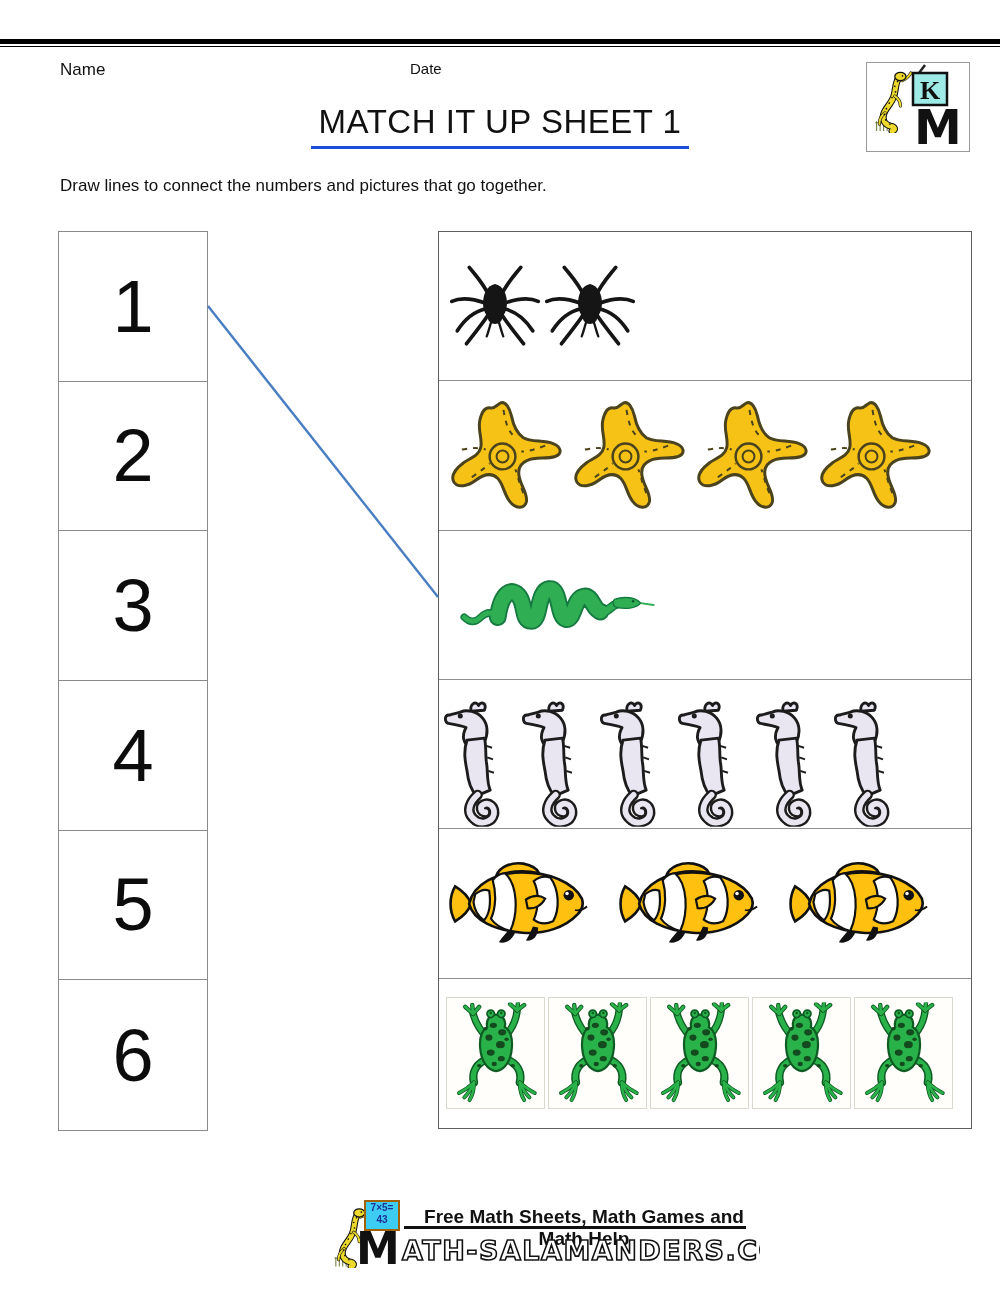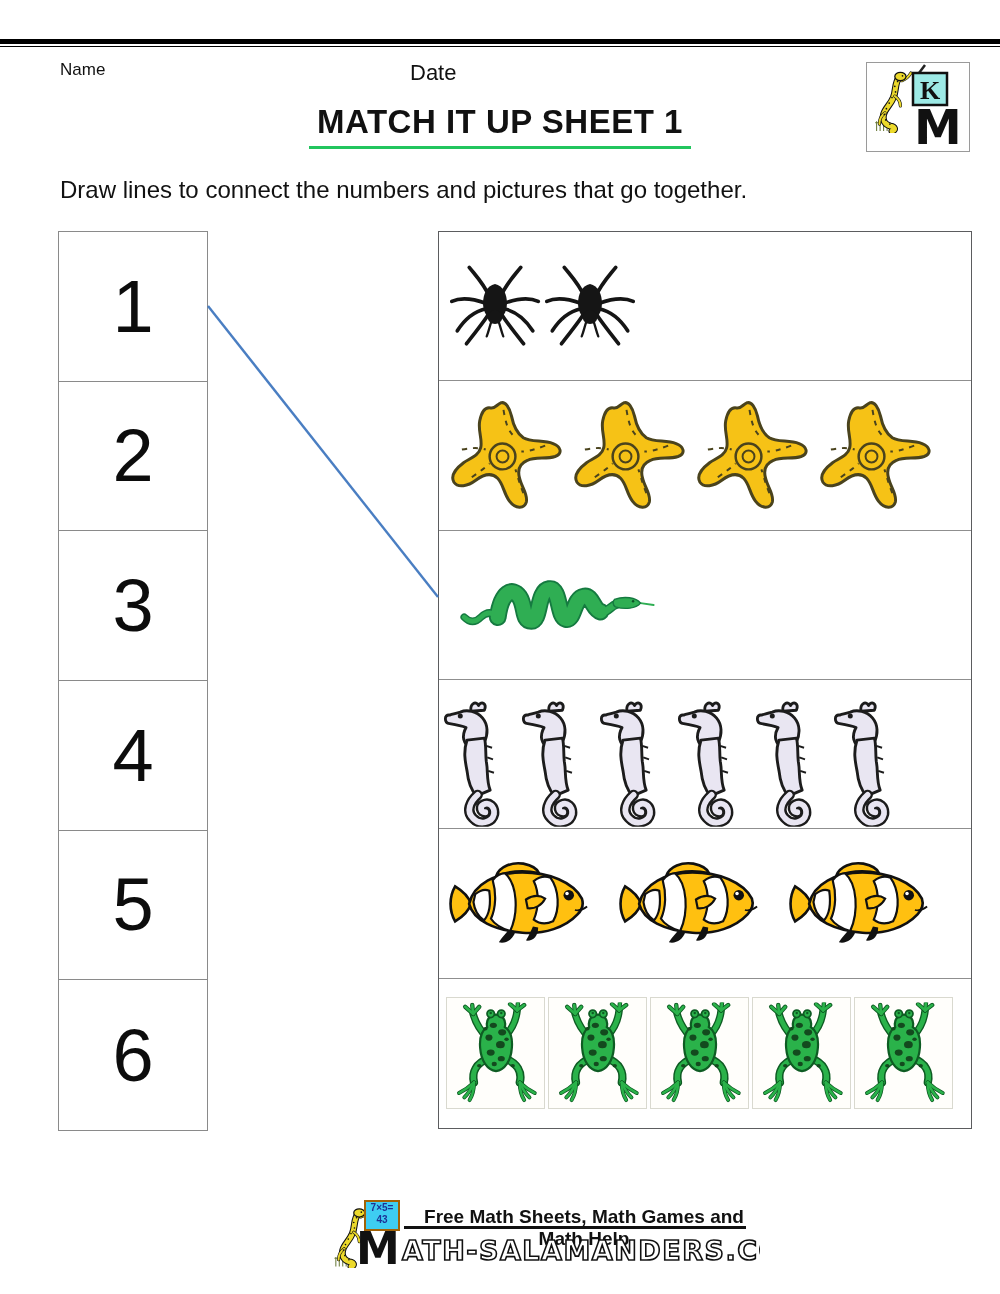--- a/index.html
+++ b/index.html
@@ -3,29 +3,29 @@
 <meta charset="utf-8">
 <style>
   html,body{margin:0;padding:0;background:#ffffff;}
   body{width:1000px;height:1294px;position:relative;font-family:"Liberation Sans",sans-serif;color:#111;}
   .page{position:absolute;inset:0;background:#fff;overflow:hidden;}
 
   .top-rule{position:absolute;left:0;top:39px;width:100%;height:5px;background:#000;}
   .top-rule::after{content:"";position:absolute;left:0;top:7px;width:100%;height:1px;background:#000;}
 
   .name-label{position:absolute;left:60px;top:60px;font-size:17px;}
-  .date-label{position:absolute;left:410px;top:60px;font-size:22px;}
+  .date-label{position:absolute;left:410px;top:60px;font-size:15px;}
 
   .logo-box{position:absolute;left:866px;top:62px;width:102px;height:88px;border:1px solid #9a9a9a;background:#fff;}
   .logo-box svg{display:block;width:100%;height:100%;}
 
   .title-wrap{position:absolute;left:0;top:103px;width:100%;text-align:center;}
-  .title{display:inline-block;font-size:33px;font-weight:bold;letter-spacing:.5px;border-bottom:3px solid #22c55e;padding:0 8px 5px 8px;}
-
-  .instruction{position:absolute;left:60px;top:176px;font-size:24px;margin:0;}
+  .title{display:inline-block;font-size:33px;font-weight:normal;letter-spacing:.5px;border-bottom:3px solid #1d4ed8;padding:0 8px 5px 8px;}
+
+  .instruction{position:absolute;left:60px;top:176px;font-size:17px;margin:0;}
 
   .numbers-col{position:absolute;left:58px;top:231px;width:150px;height:900px;border:1px solid #8a8a8a;
     box-sizing:border-box;display:grid;grid-template-rows:repeat(6,1fr);background:#fff;}
   .num-cell{border-bottom:1px solid #8a8a8a;display:flex;align-items:center;justify-content:center;
     font-size:74px;color:#0c0c0c;}
   .num-cell:last-child{border-bottom:none;}
 
   .pictures-panel{position:absolute;left:438px;top:231px;width:534px;height:898px;border:1px solid #5b5c5e;
     box-sizing:border-box;display:grid;grid-template-rows:repeat(6,1fr);background:#fff;}
   .animal-row{border-bottom:1px solid #8f8f8f;display:flex;align-items:center;box-sizing:border-box;overflow:hidden;}

